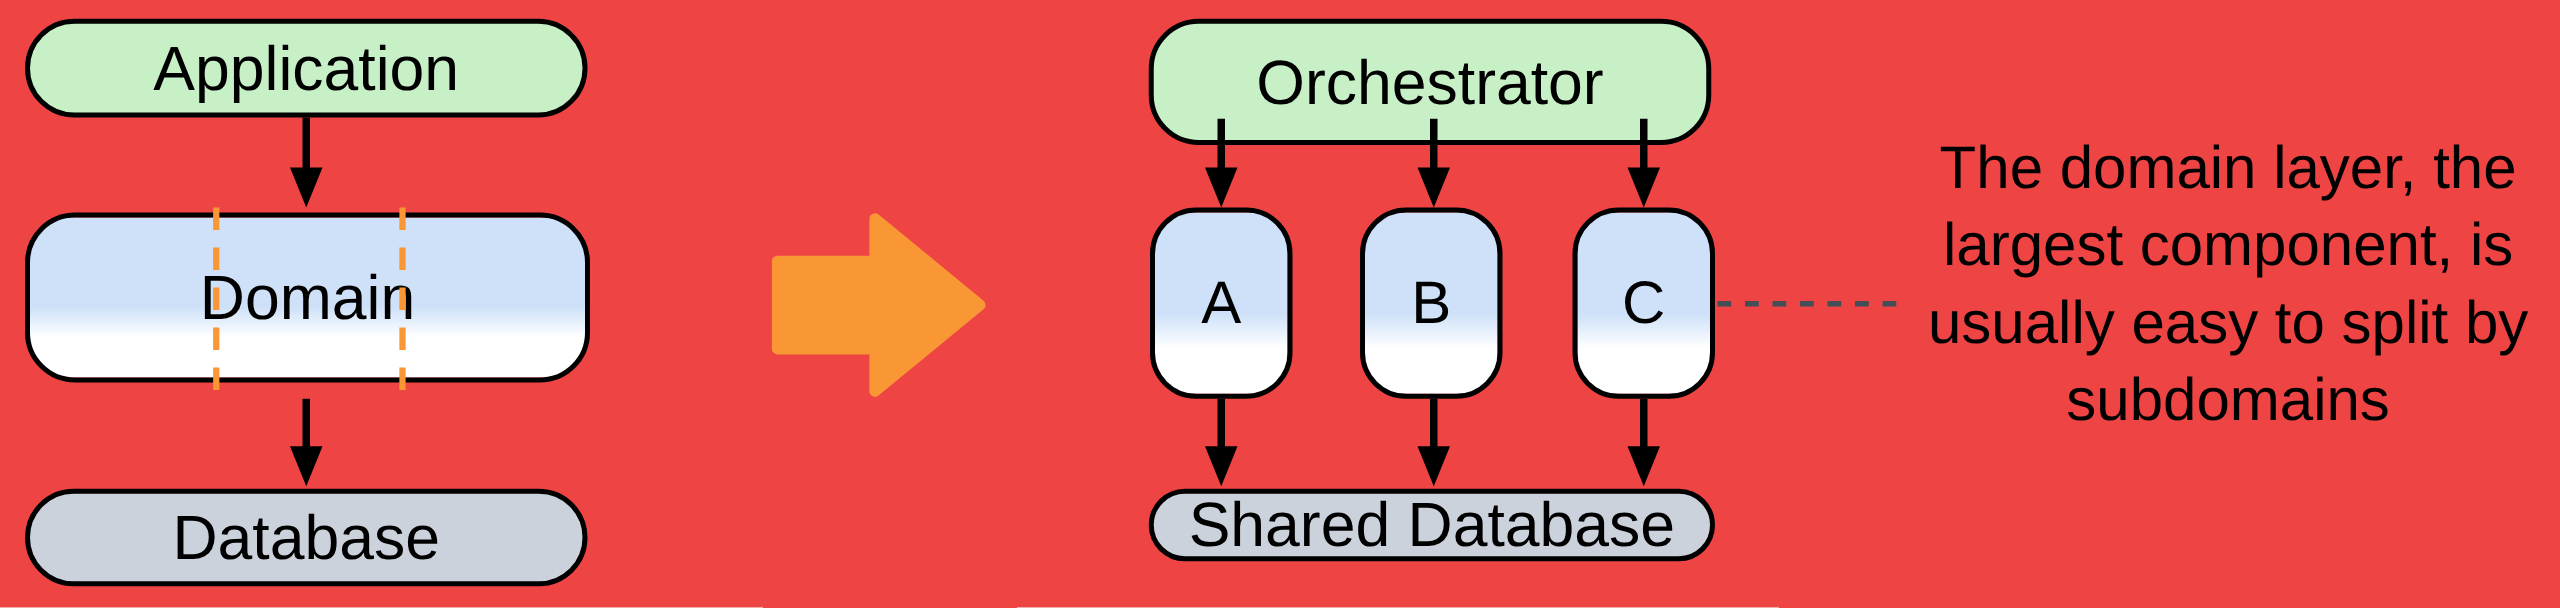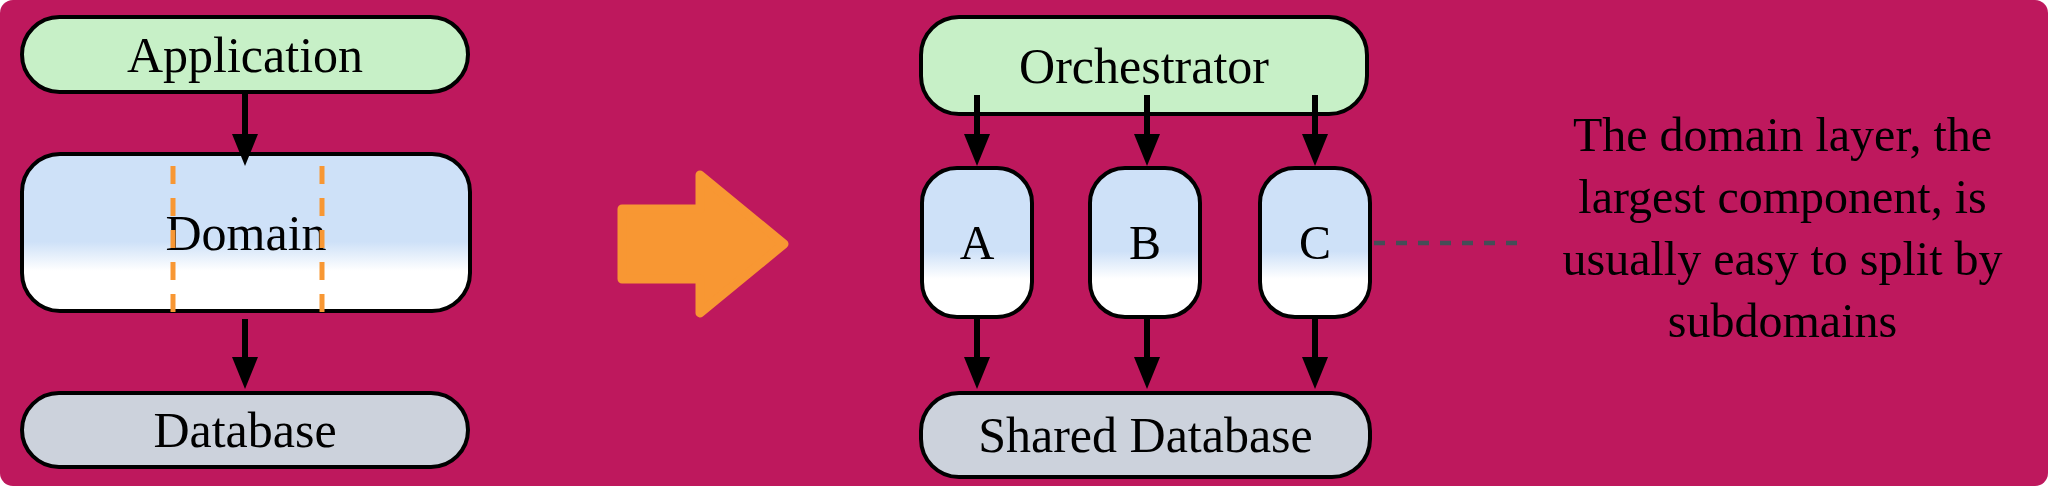--- a/index.html
+++ b/index.html
@@ -4,25 +4,24 @@
 <style>
   html, body {
     margin: 0;
     padding: 0;
     background: #ffffff;
   }
   .canvas {
     position: relative;
     width: 2048px;
     height: 486px;
-    background: #be185d;
-    font-family: Liberation Serif, serif;
+    background: #ef4444;
+    font-family: Liberation Sans, sans-serif;
     color: #000000;
     overflow: hidden;
-    border-radius: 13px;
   }
   .node {
     position: absolute;
     box-sizing: border-box;
     border: 4.5px solid #000000;
     display: flex;
     align-items: center;
     justify-content: center;
     font-size: 50px;
     line-height: 1;
@@ -32,29 +31,29 @@
   .green  { background: #c7f0c7; }
   .gray   { background: #ccd2dc; }
   .grad   {
     background: linear-gradient(180deg, #cee1f8 0%, #cee1f8 56%, #ffffff 75%, #ffffff 100%);
     border-radius: 40px;
   }
   .service { font-size: 48px; border-radius: 37px; }
 
   
   .app-box    { left: 20px;  top: 15px;  width: 450px; height: 79px;  }
-  .domain-box { left: 20px;  top: 152px; width: 452px; height: 161px; align-items: center; }
+  .domain-box { left: 20px;  top: 170px; width: 452px; height: 136px; align-items: center; }
   .db-box     { left: 20px;  top: 391px; width: 450px; height: 78px;  }
 
   
   .orch-box   { left: 919px; top: 15px;  width: 450px; height: 101px;  }
   .svc-a      { left: 920px;  top: 166px; width: 114px; height: 153px; }
   .svc-b      { left: 1088px; top: 166px; width: 114px; height: 153px; }
   .svc-c      { left: 1258px; top: 166px; width: 114px; height: 153px; }
-  .shared-db  { left: 919px; top: 391px; width: 453px; height: 88px;  }
+  .shared-db  { left: 919px; top: 391px; width: 453px; height: 58px;  }
 
   .annotation {
     position: absolute;
     left: 1515px;
     top: 104px;
     width: 535px;
     text-align: center;
     font-size: 48px;
     line-height: 62px;
     color: #000000;

